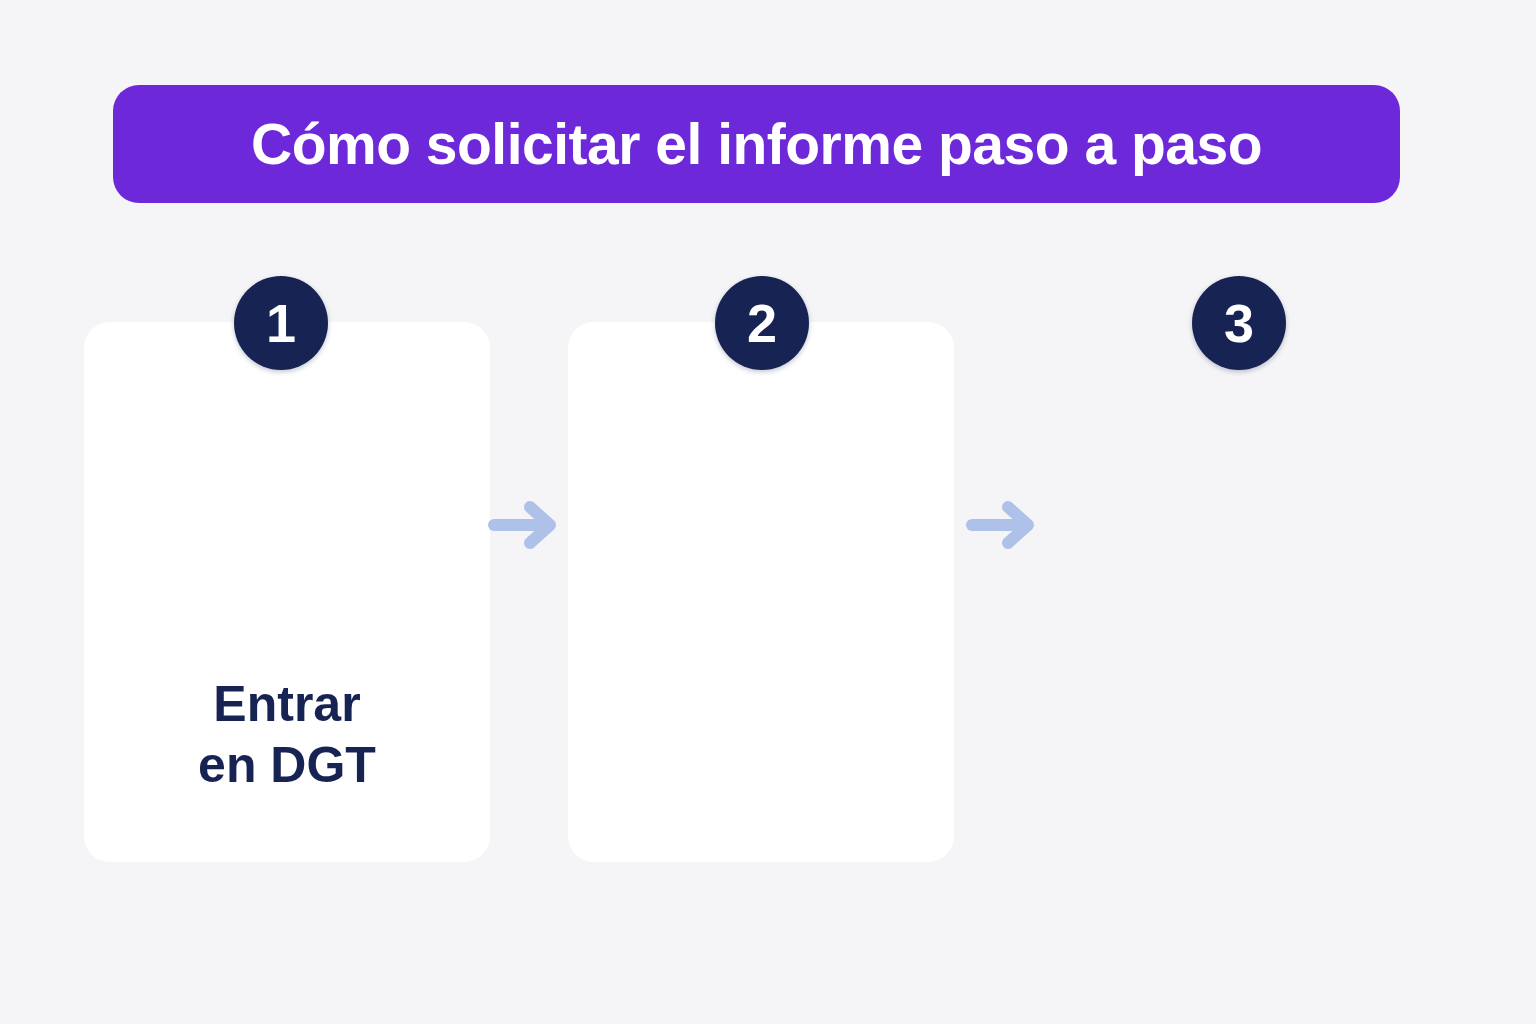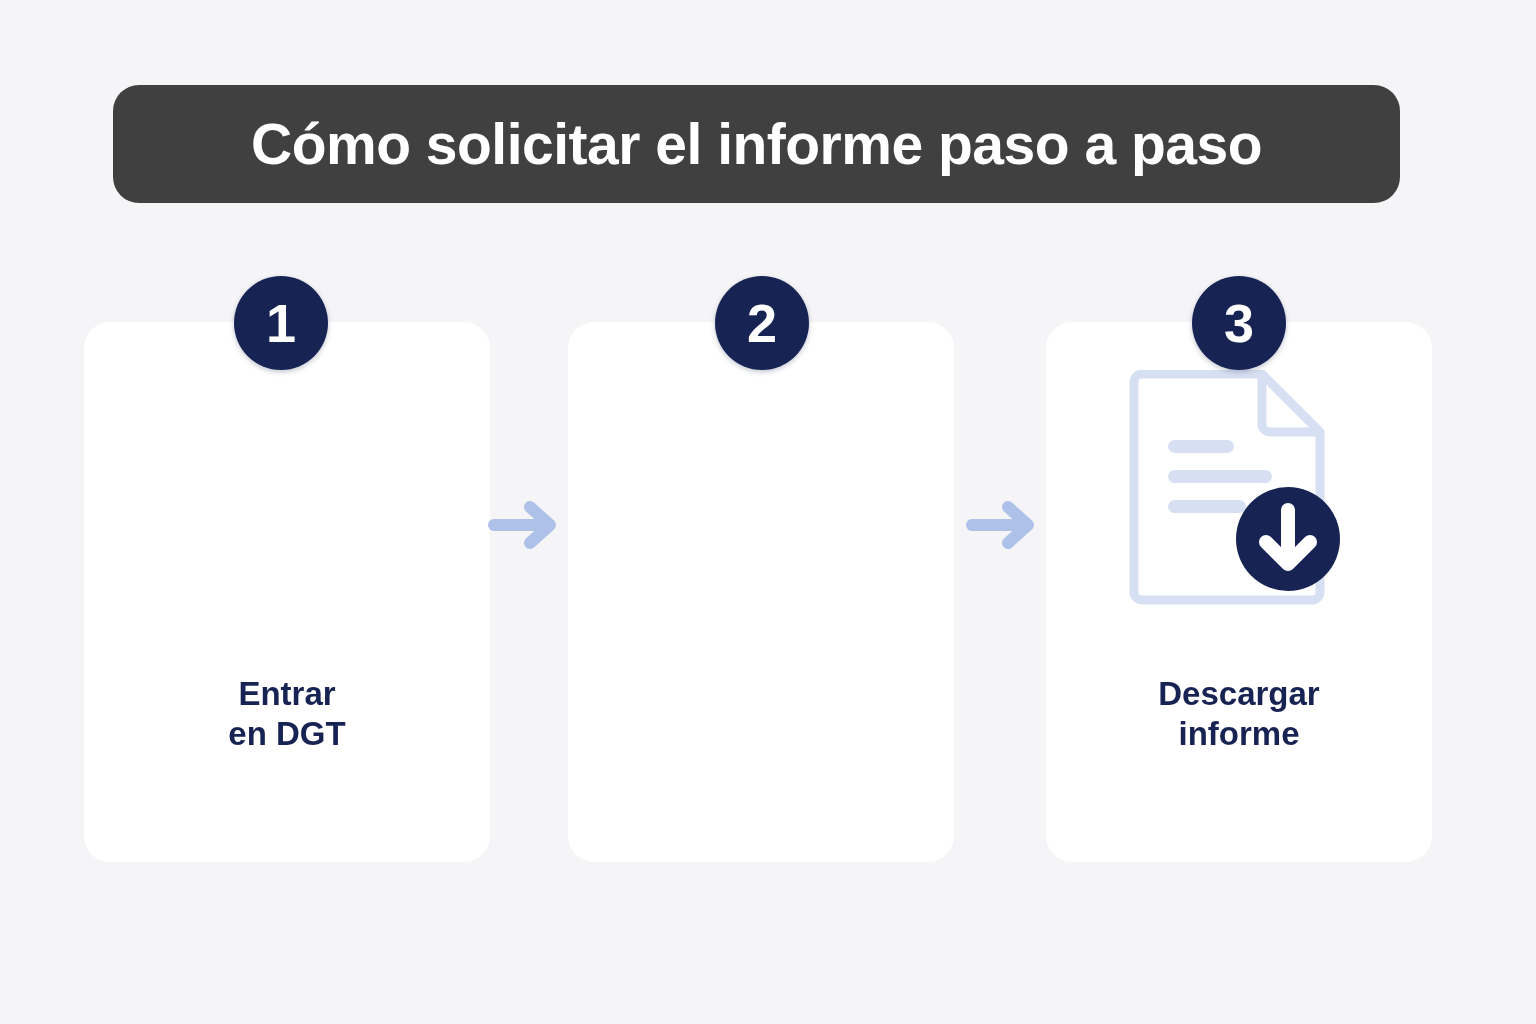--- a/index.html
+++ b/index.html
@@ -15,21 +15,21 @@
     position: relative;
   }
 
   
   .title-banner {
     position: absolute;
     left: 113px;
     top: 85px;
     width: 1287px;
     height: 118px;
-    background: #404040;
+    background: #6d28d9;
     border-radius: 26px;
     display: flex;
     align-items: center;
     justify-content: center;
     box-sizing: border-box;
   }
   .title-text {
     color: #ffffff;
     font-size: 57px;
     font-weight: bold;
@@ -80,21 +80,21 @@
   .badge-2 { left: 715px; top: 276px; }
   .badge-3 { left: 1192px; top: 276px; }
 
   .card-label {
     position: absolute;
     left: 0;
     right: 0;
     top: 352px;
     text-align: center;
     color: #172352;
-    font-size: 33px;
+    font-size: 50px;
     font-weight: bold;
     line-height: 1.22;
     padding: 0 16px;
     box-sizing: border-box;
   }
   .card-label .l2 { display: block; }
 
   
   .arrow {
     position: absolute;
@@ -130,42 +130,20 @@
   <div class="card card-1">
     <div class="card-label">
       <span>Entrar</span>
       <span class="l2">en DGT</span>
     </div>
   </div>
 
   <div class="card card-2">
   </div>
 
-  <div class="card card-3">
-    <div class="icon-wrap">
-      <svg width="230" height="235" viewBox="0 0 230 235">
-
-        <path d="M10 12 A8 8 0 0 1 18 4 L138 4 L196 62 L196 222 A8 8 0 0 1 188 230 L18 230 A8 8 0 0 1 10 222 Z" fill="#ffffff" stroke="#d7e0f2" stroke-width="9" stroke-linejoin="round"></path>
-        <path d="M138 4 L138 54 A8 8 0 0 0 146 62 L196 62" fill="none" stroke="#d7e0f2" stroke-width="9" stroke-linejoin="round"></path>
-
-        <rect x="44" y="70" width="66" height="13" rx="6.5" fill="#d7e0f2"></rect>
-        <rect x="44" y="100" width="104" height="13" rx="6.5" fill="#d7e0f2"></rect>
-        <rect x="44" y="130" width="78" height="13" rx="6.5" fill="#d7e0f2"></rect>
-
-        <g>
-          <circle cx="164" cy="169" r="52" fill="#172352"></circle>
-          <path d="M164 140 L164 192 M142 172 L164 194 L186 172" fill="none" stroke="#ffffff" stroke-width="14" stroke-linecap="round" stroke-linejoin="round"></path>
-        </g>
-      </svg>
-    </div>
-    <div class="card-label">
-      <span>Descargar</span>
-      <span class="l2">informe</span>
-    </div>
-  </div>
 
   <div class="badge badge-1">
     <span>1</span>
   </div>
   <div class="badge badge-2">
     <span>2</span>
   </div>
   <div class="badge badge-3">
     <span>3</span>
   </div>

